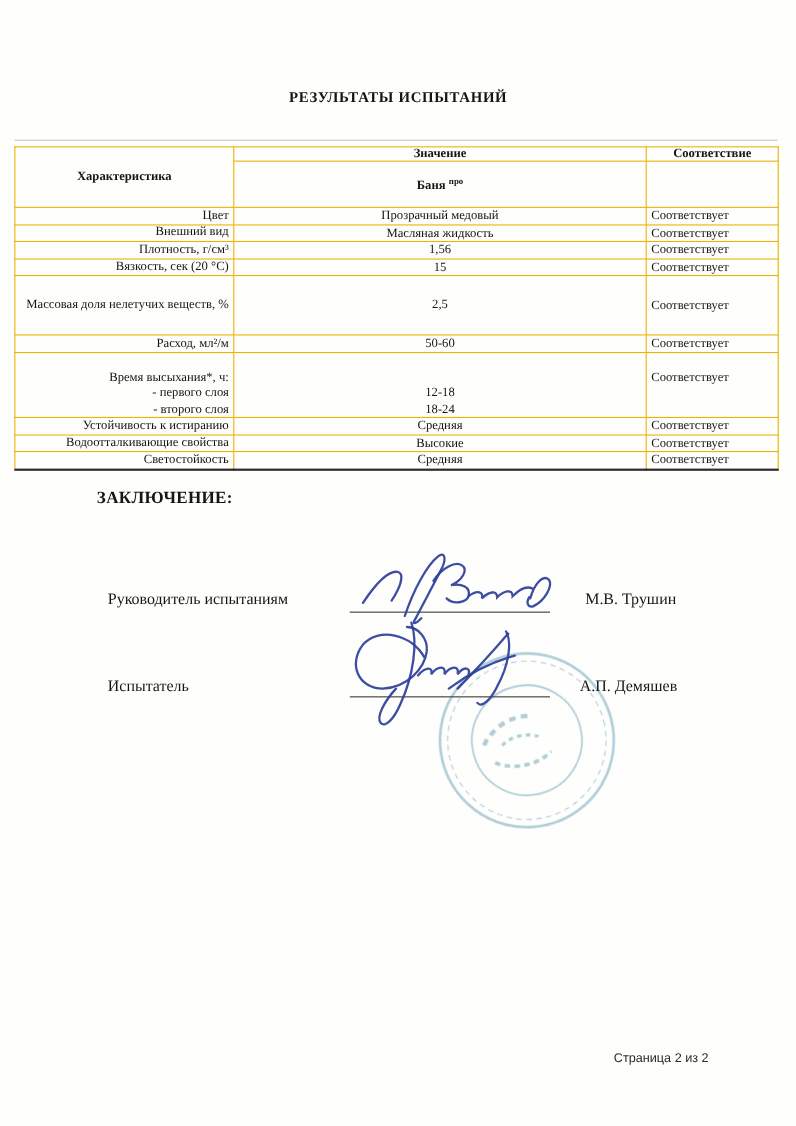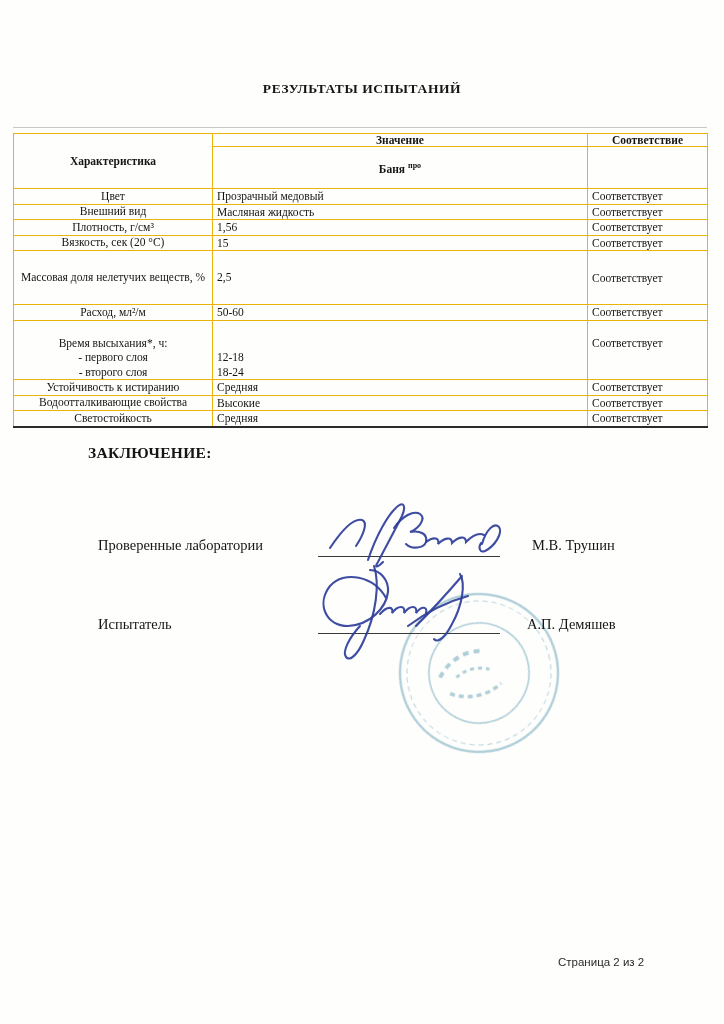--- a/index.html
+++ b/index.html
@@ -21,22 +21,22 @@
   table.results td,table.results th{
     border:1px solid #eab308;padding:0 4px;overflow:hidden;
   }
   table.results{border:1.5px solid #2b2b28;border-bottom-width:2px;}
   thead th{font-weight:bold;text-align:center;vertical-align:middle;}
   tr.hdr1{height:13px;}
   tr.hdr2{height:42px;}
   tbody tr{height:15px;}
   tbody tr:nth-child(5){height:54px;}
   tbody tr:nth-child(7){height:44px;}
-  td.c-name{text-align:center;vertical-align:middle;padding-left:6px;line-height:13.5px;}
-  td.c-val{text-align:left;vertical-align:middle;line-height:14.5px;}
+  td.c-name{text-align:right;vertical-align:middle;padding-left:6px;line-height:13.5px;}
+  td.c-val{text-align:center;vertical-align:middle;line-height:14.5px;}
   td.c-conf{vertical-align:middle;}
   tbody tr:nth-child(7) td{vertical-align:top;line-height:14.5px;padding-top:15px;}
   sup{font-size:8px;}
   .sample-sup{margin-left:3px;}
 
   .conclusion-heading{
     position:absolute;left:88px;top:444px;font-weight:bold;font-size:15.5px;letter-spacing:.3px;
   }
   .conclusion-text{
     position:absolute;left:78px;top:465px;font-size:14.5px;
@@ -163,21 +163,21 @@
 
   <svg class="stamp" width="170" height="170" viewBox="0 0 170 170">
     <circle cx="85" cy="85" r="79" stroke-width="2.4"></circle>
     <circle cx="85" cy="85" r="72" stroke-width="1" stroke-dasharray="5 4"></circle>
     <circle cx="85" cy="85" r="50" stroke-width="1.6"></circle>
     <path d="M46,80 C58,66 76,60 92,64" stroke-width="4" stroke-dasharray="6 5"></path>
     <path d="M52,98 C66,108 88,110 104,100" stroke-width="3.4" stroke-dasharray="5 4"></path>
     <path d="M62,84 C72,78 86,78 96,84" stroke-width="3" stroke-dasharray="4 4"></path>
   </svg>
 
-  <div class="sig-role role-1">Проверенные лаборатории</div>
+  <div class="sig-role role-1">Руководитель испытаниям</div>
   <div class="sig-line line-1"></div>
   <svg class="sig-svg sig1" width="190" height="72" viewBox="0 0 190 72">
     <path d="M8,50 C20,32 32,20 40,22 C46,24 42,36 34,48"></path>
     <path d="M46,62 C54,38 66,16 76,8 C82,3 84,9 80,18 C72,34 62,52 56,64 C52,70 55,70 61,64"></path>
     <path d="M72,30 C80,18 92,12 98,16 C104,20 98,30 88,34 C98,32 106,36 104,44 C102,50 90,52 84,46"></path>
     <path d="M104,44 C112,38 118,40 116,46 C122,40 130,38 130,45 C136,39 144,37 144,44 C150,38 156,34 162,37"></path>
     <path d="M160,46 C164,32 172,24 177,29 C181,35 173,48 163,53 C158,55 156,50 159,45"></path>
   </svg>
   <div class="sig-name name-1">М.В. Трушин</div>
 

